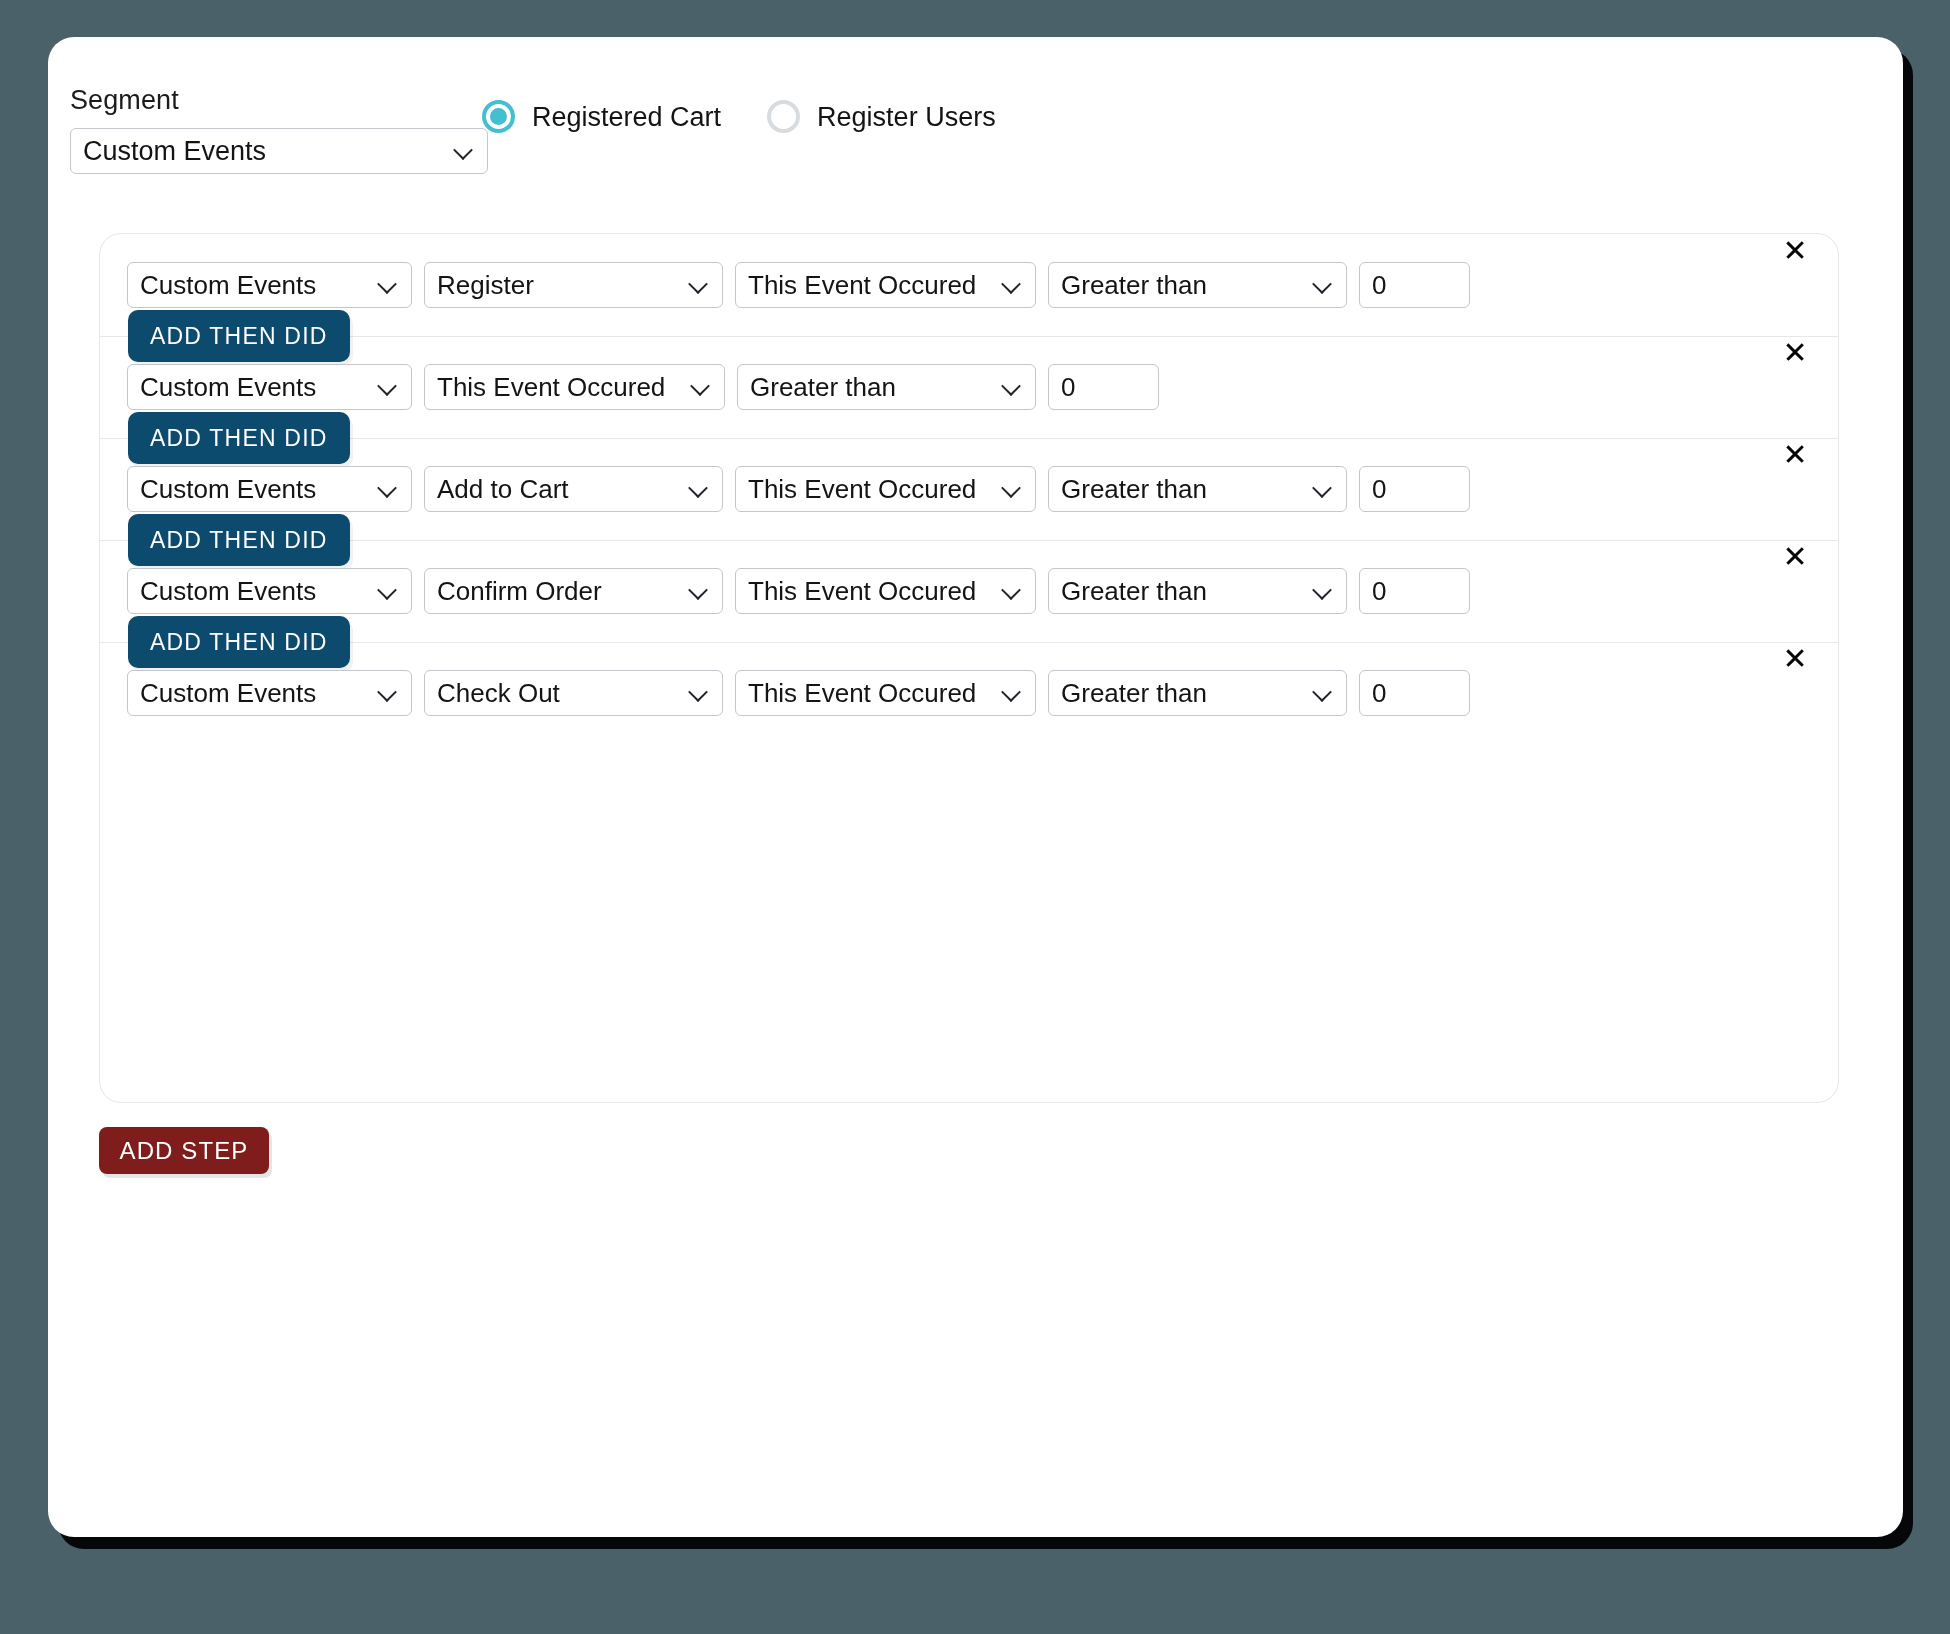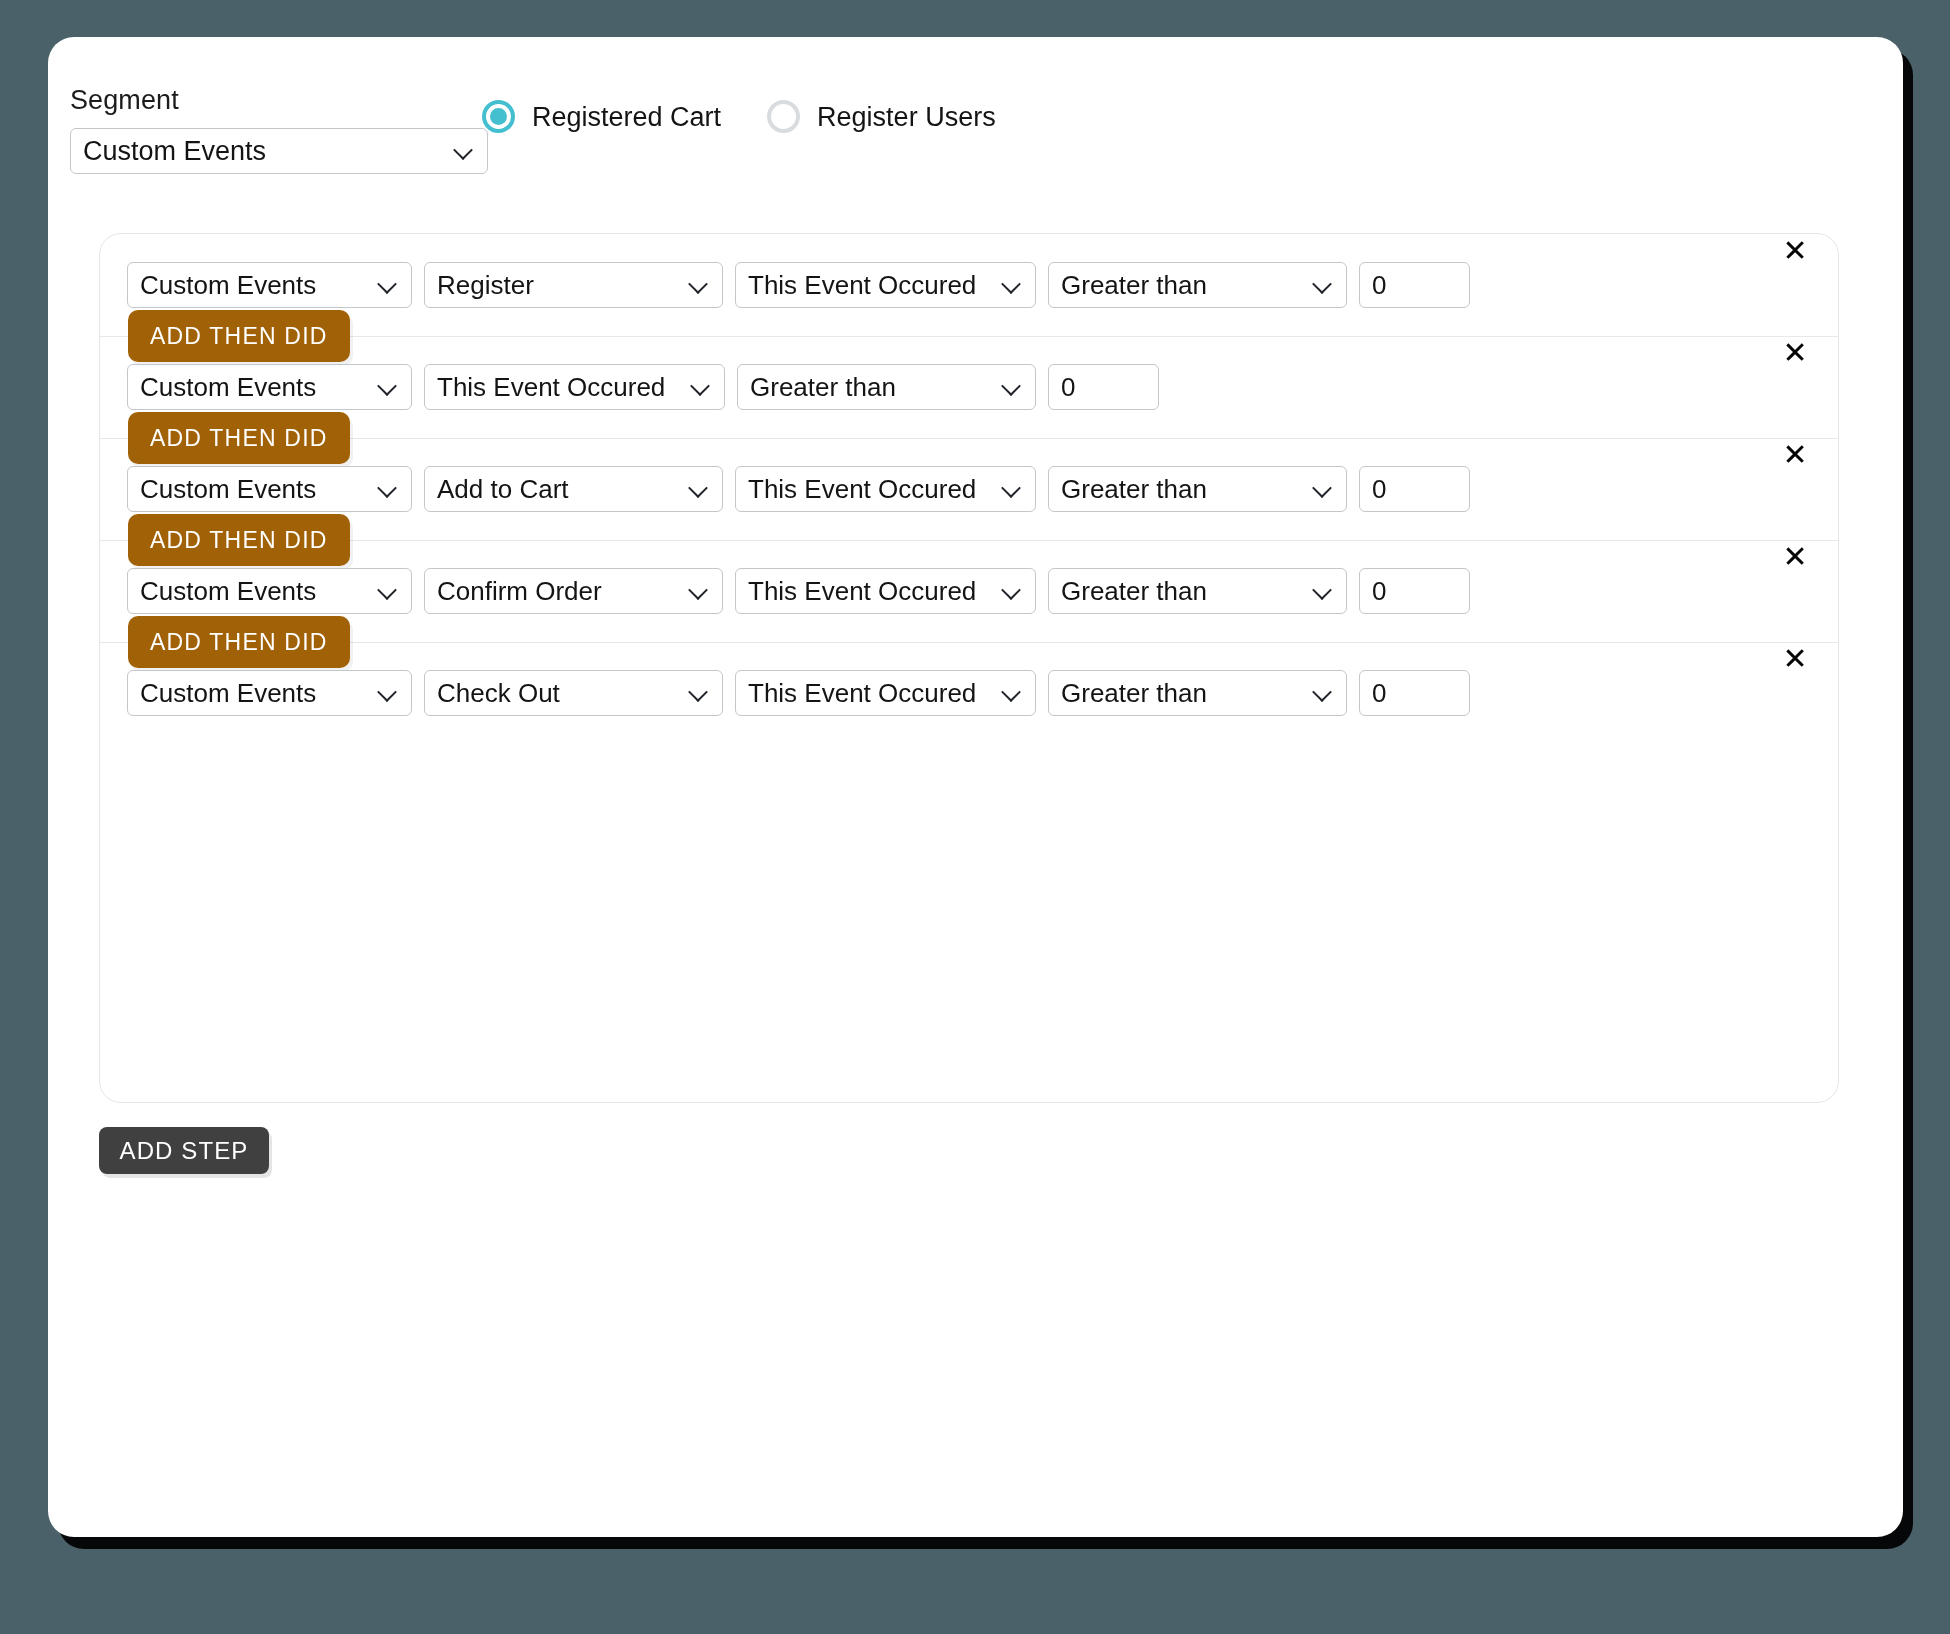--- a/index.html
+++ b/index.html
@@ -217,41 +217,41 @@
     top: 0;
     height: 1px;
     background: #e6e8ea;
   }
   .then-pill {
     position: absolute;
     left: 28px;
     top: -26px;
     height: 52px;
     padding: 0 22px;
-    background: #a16207;
+    background: #0c4a6e;
     border-radius: 10px;
     display: flex;
     align-items: center;
     justify-content: center;
     color: #ffffff;
     font-size: 23px;
     letter-spacing: 1.2px;
     cursor: pointer;
     box-shadow: 3px 4px 0 0 rgba(0,0,0,0.055);
     white-space: nowrap;
   }
 
   
   .add-step {
     position: absolute;
     left: 51px;
     top: 1090px;
     width: 170px;
     height: 47px;
-    background: #404040;
+    background: #7f1d1d;
     border-radius: 8px;
     display: flex;
     align-items: center;
     justify-content: center;
     color: #ffffff;
     font-size: 24px;
     letter-spacing: 1.1px;
     cursor: pointer;
     box-shadow: 3px 4px 0 0 rgba(0,0,0,0.10);
   }

